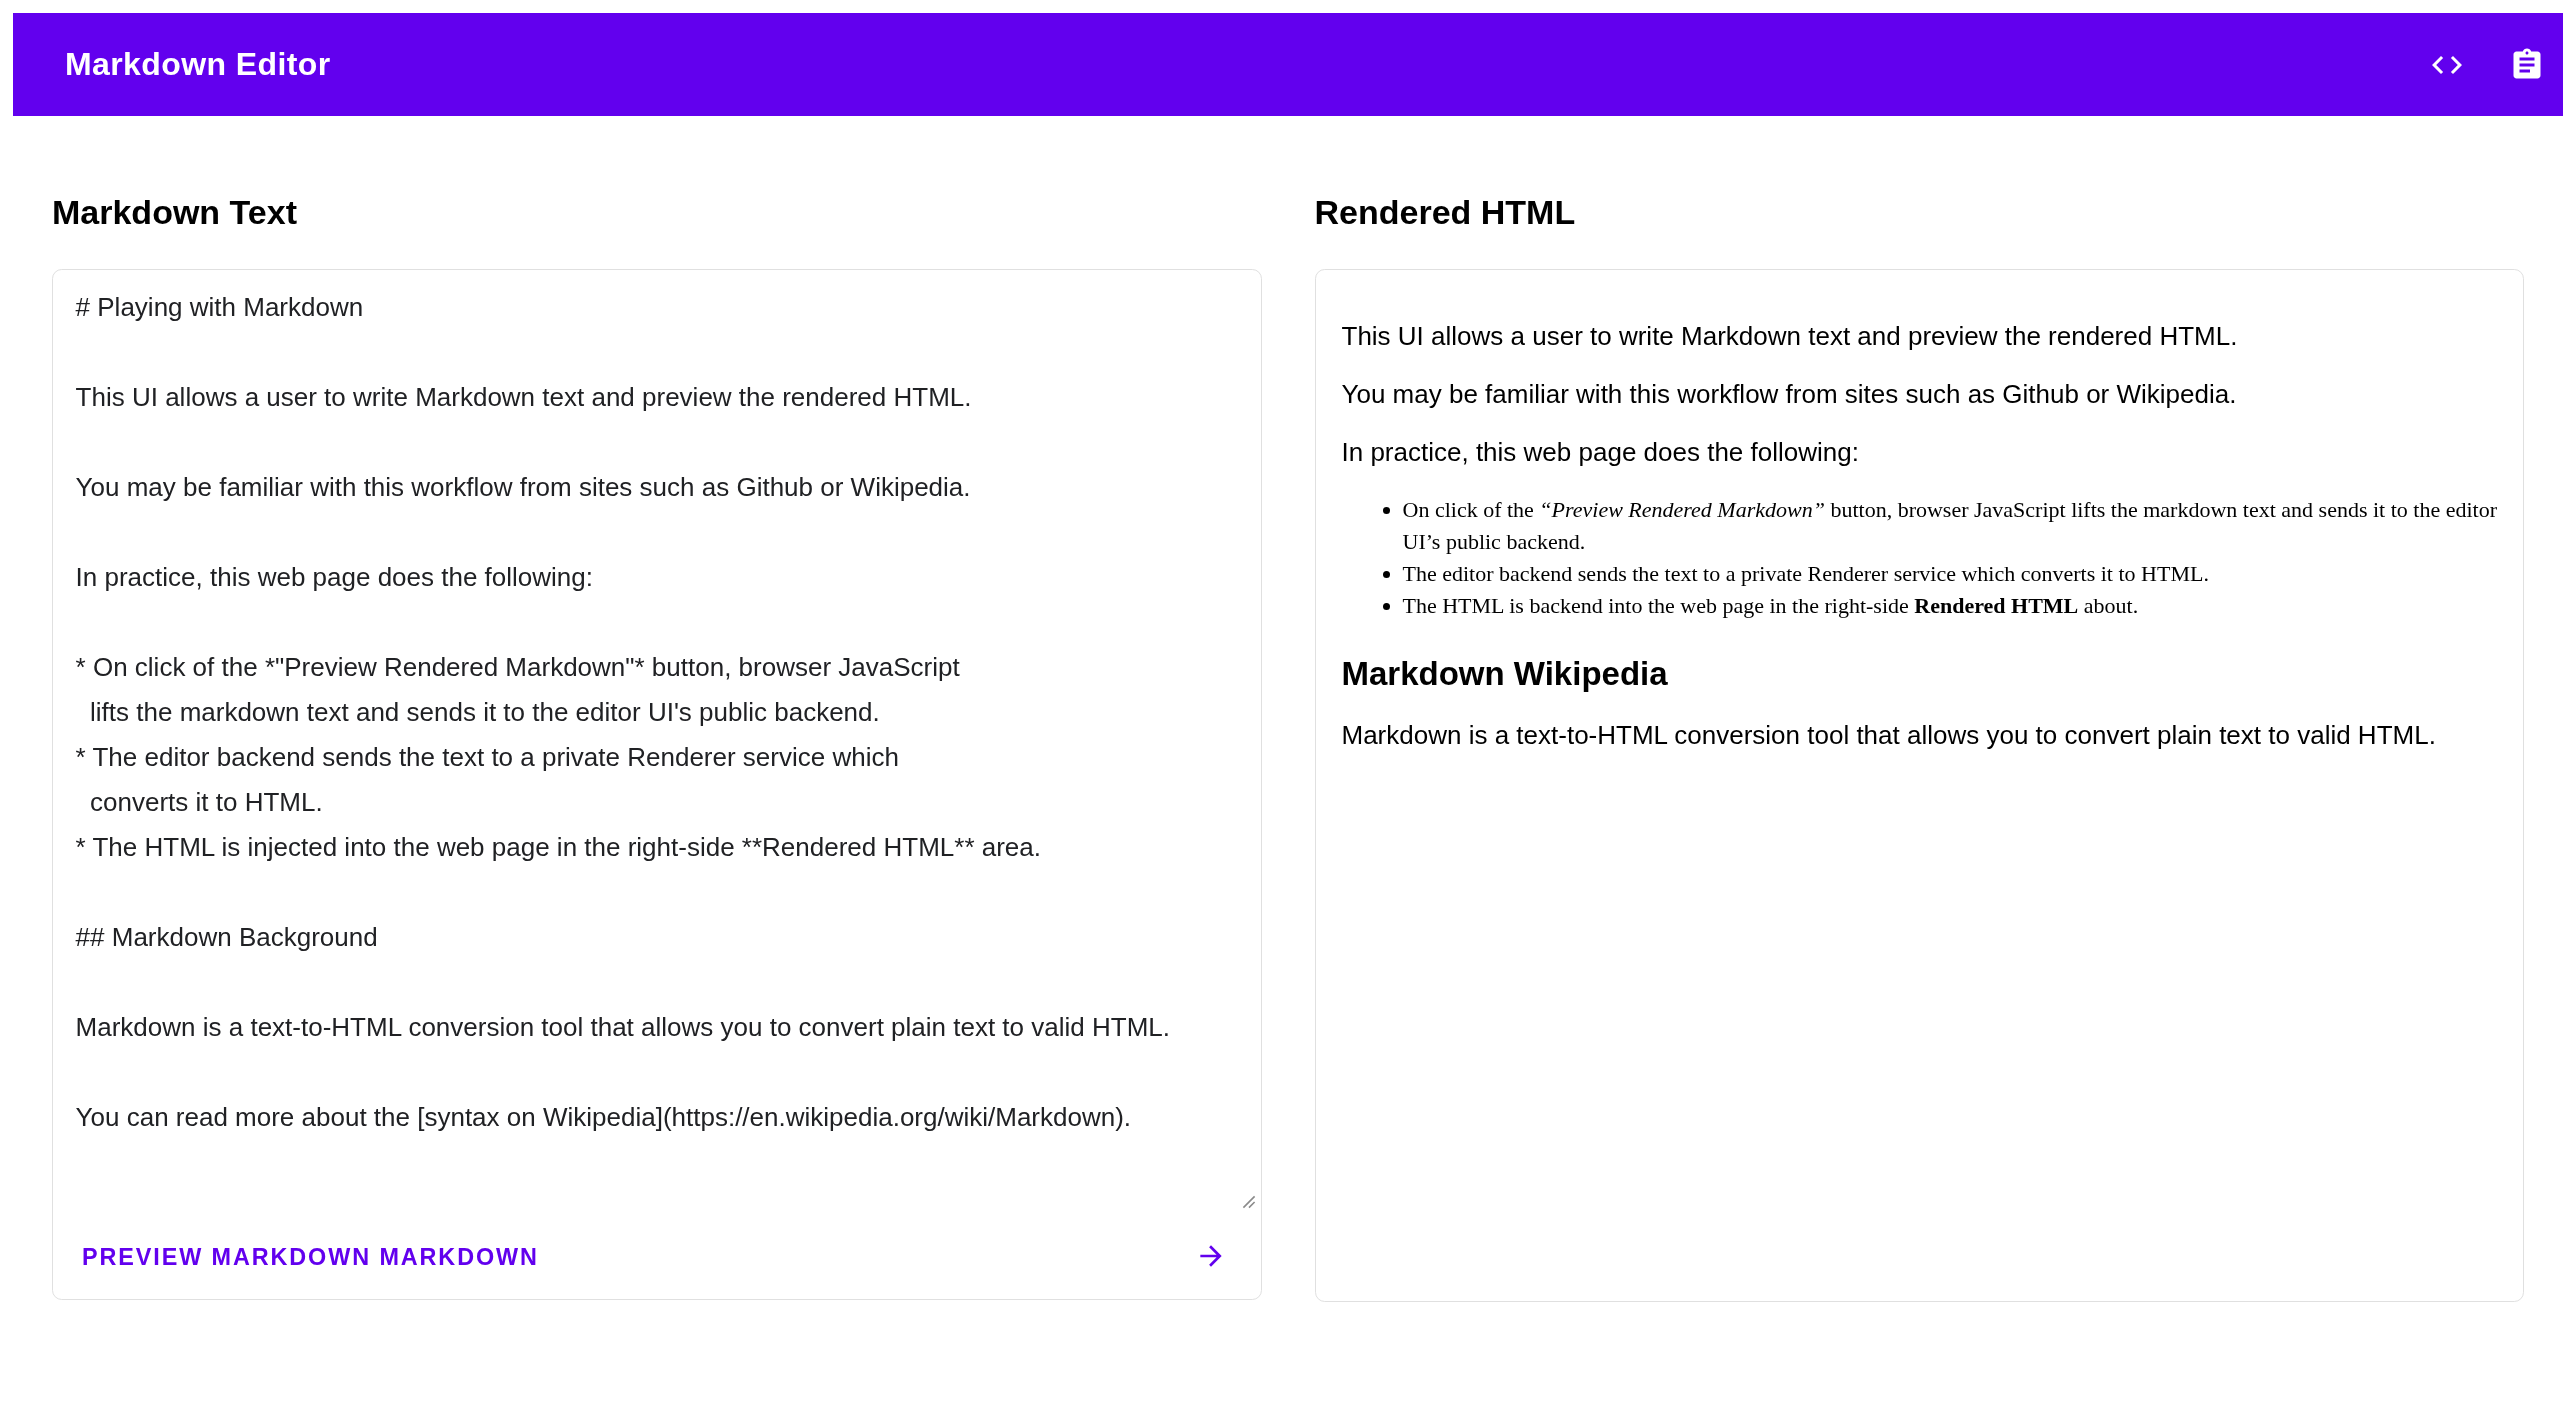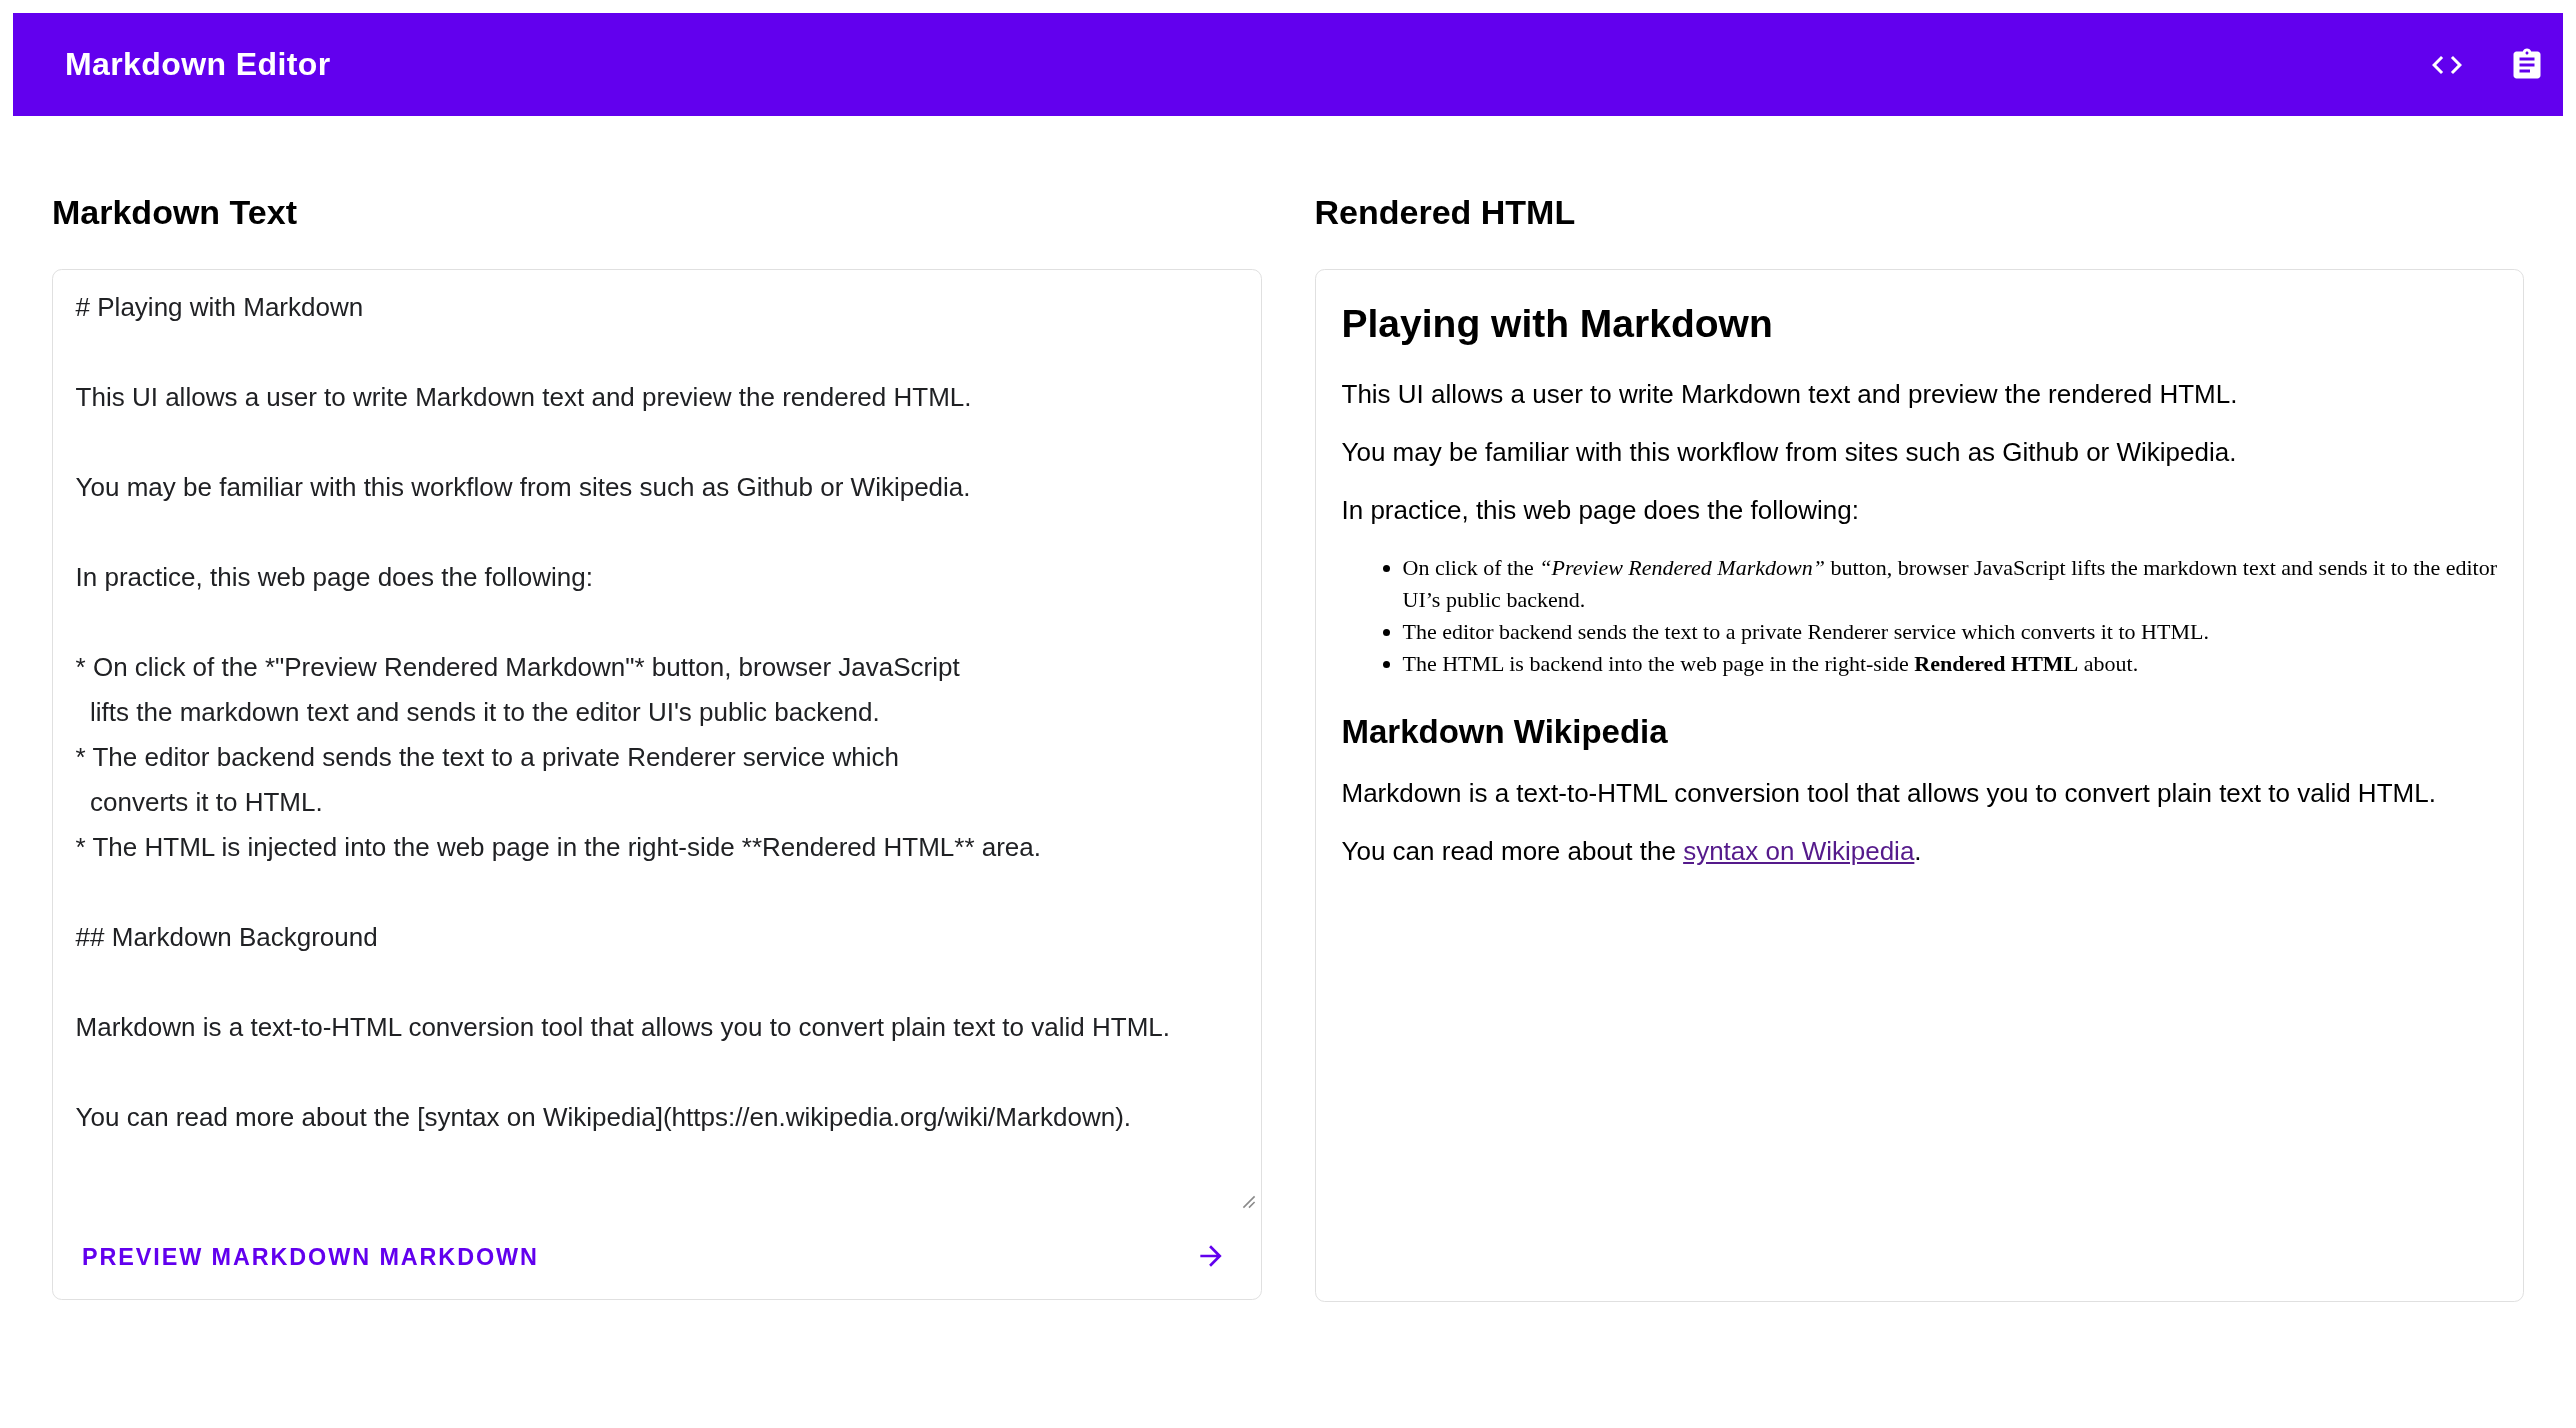--- a/index.html
+++ b/index.html
@@ -222,30 +222,28 @@
               </svg>
             </span>
           </button>
         </div>
       </div>
     </section>
 
     <section>
       <h2 class="col-heading">Rendered HTML</h2>
       <div class="card preview-card">
-        <h1>Playing with Markdown</h1>
         <p>This UI allows a user to write Markdown text and preview the rendered HTML.</p>
         <p>You may be familiar with this workflow from sites such as Github or Wikipedia.</p>
         <p>In practice, this web page does the following:</p>
         <ul>
           <li><span>On click of the </span><em>“Preview Rendered Markdown”</em><strong></strong><span> button, browser JavaScript lifts the markdown text and sends it to the editor UI’s public backend.</span></li>
           <li><span>The editor backend sends the text to a private Renderer service which converts it to HTML.</span><em></em><strong></strong><span></span></li>
           <li><span>The HTML is backend into the web page in the right-side </span><em></em><strong>Rendered HTML</strong><span> about.</span></li>
         </ul>
         <h2>Markdown Wikipedia</h2>
         <p>Markdown is a text-to-HTML conversion tool that allows you to convert plain text to valid HTML.</p>
-        <p><span>You can read more about the </span><a>syntax on Wikipedia</a><span>.</span></p>
       </div>
     </section>
 
   </main>
 </div>
 
 
 </body></html>

